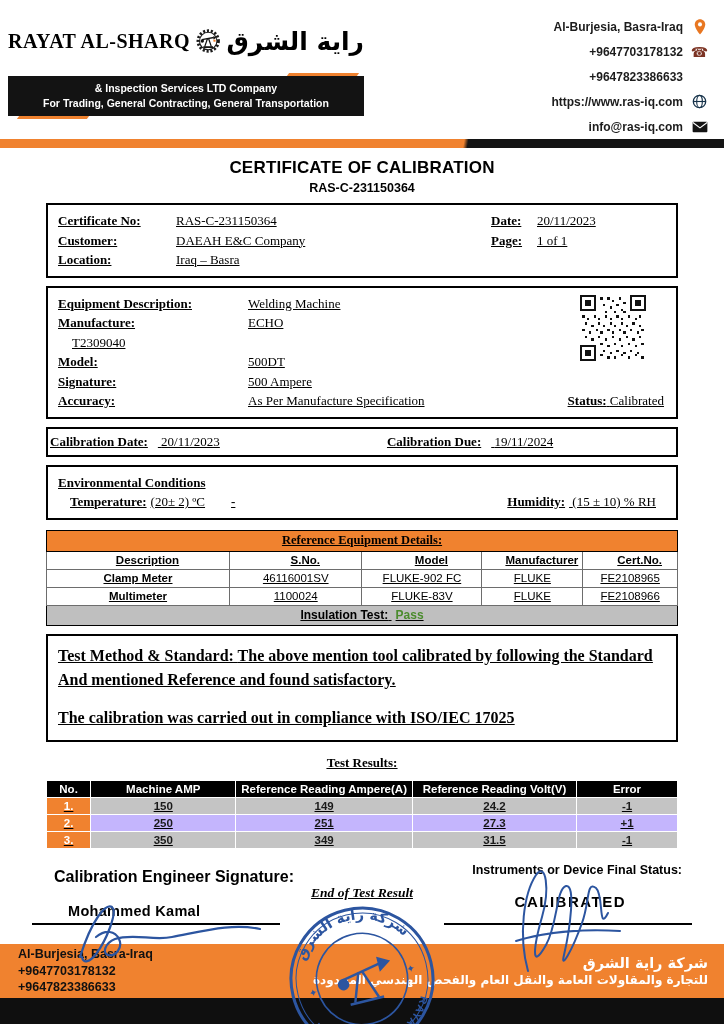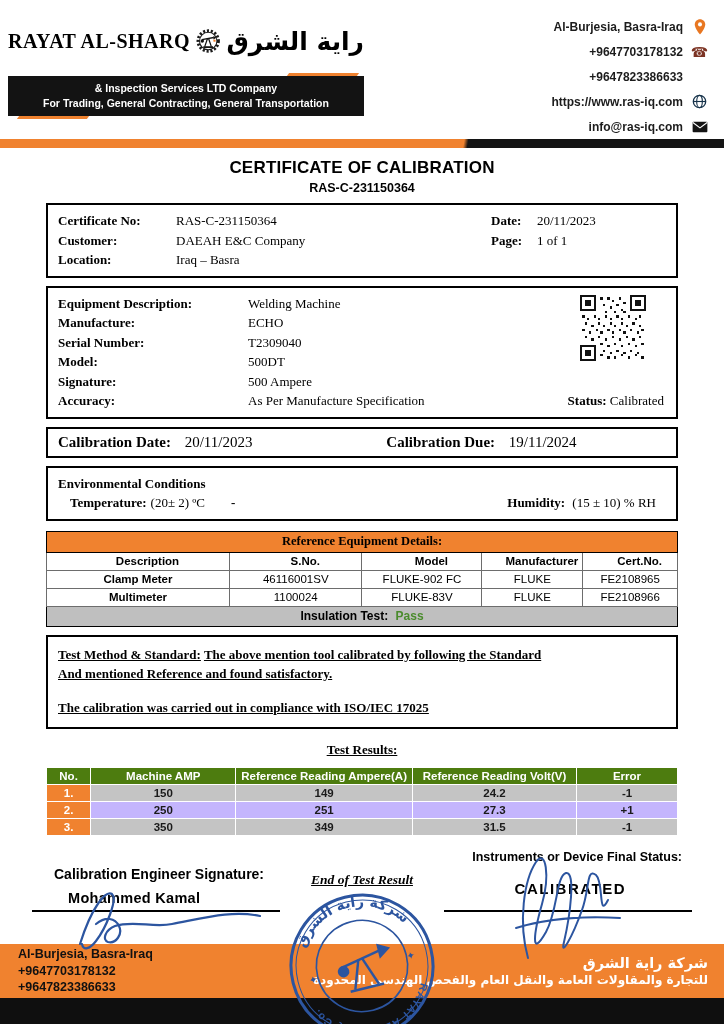--- a/index.html
+++ b/index.html
@@ -22,42 +22,42 @@
   .contact-row { display:flex; align-items:center; gap:8px; }
   .contact-icon { width:17px; height:17px; display:inline-flex; align-items:center; justify-content:center; font-size:14px; }
   .phone-glyph { color:#7c3424; font-family:"DejaVu Sans", sans-serif; }
 
   .divider { height:9px; margin-top:4px; background:linear-gradient(100deg, #F0822F 0 64%, #141414 64.6% 100%); }
 
   
   .doc-title { text-align:center; font-family:"Liberation Sans", sans-serif; font-weight:bold; font-size:17px; margin-top:10px; letter-spacing:.2px; }
   .doc-subtitle { text-align:center; font-family:"Liberation Sans", sans-serif; font-weight:bold; font-size:12.5px; margin-top:3px; }
 
-  .content { padding:0 46px; }
+  .content { padding:0 46px;text-decoration:underline; }
   .box { border:2px solid #000; margin-top:8px; background:#fff; }
 
   
   .info-box { padding:6px 10px; }
   .info-row { display:flex; font-size:13px; line-height:1.5; }
   .info-left { display:flex; flex:1; }
   .lbl { font-weight:bold; }
   .info-left .lbl { width:118px; }
   .info-right { width:175px; display:flex; }
   .info-right .lbl { width:46px; }
 
   
   .equip-box { position:relative; padding:6px 10px; }
   .eq-row { display:flex; font-size:13px; line-height:1.5; }
   .eq-label { font-weight:bold; width:176px; }
   .eq-value { padding-left:14px; }
   .eq-status { margin-left:auto; padding-right:2px; white-space:nowrap; }
   .qr { position:absolute; right:30px; top:7px; width:66px; height:66px; }
 
   
-  .cal-box { display:flex; padding:5px 10px; font-size:15px; }
+  .cal-box { display:flex; padding:5px 2px; font-size:13px; }
   .cal-left { flex:1; }
   .cal-right { width:46%; }
   .cal-box .lbl { margin-right:10px; }
 
   
   .env-box { padding:6px 10px; font-size:13px; line-height:1.5; }
   .env-title { font-weight:bold; }
   .env-row { display:flex; align-items:baseline;margin-left:12px; }
   .env-dash { margin-left:26px; font-weight:bold; }
   .env-hum { margin-left:auto; margin-right:10px; }
@@ -67,37 +67,37 @@
   table { border-collapse:collapse; width:100%; }
   .ref-table { margin-top:10px; font-family:"Liberation Sans", sans-serif; font-size:11.5px; }
   .ref-table td, .ref-table th { border:1px solid #6d6d6d; text-align:center; padding:2.5px 4px; }
   .ref-table .ref-title td { background:#F0822F; font-family:"Liberation Serif", serif; font-weight:bold; font-size:12.5px; border:1.5px solid #000; }
   .ref-table th { font-weight:bold; background:#fff;padding-left:23px; }
   .ref-table .desc-cell { font-weight:bold; }
   .ref-table .ins-row td { background:#BFBFBF; font-weight:bold; font-size:12px; border:1.5px solid #000; }
   .ins-pass { color:#4A8B2C; margin-left:4px; }
 
   
-  .tm-box { padding:8px 10px 10px 10px; font-size:13px; font-weight:bold; line-height:1.5; }
+  .tm-box { padding:8px 10px 10px 10px; font-size:16px; font-weight:bold; line-height:1.5; }
   .tm-box .u { text-decoration:underline; }
   .tm-gap { height:14px; }
 
   
   .tr-title { text-align:center; margin-top:13px; font-weight:bold; font-size:13px; text-decoration:underline; }
   .tr-table { margin-top:9px; font-family:"Liberation Sans", sans-serif; font-size:11.5px; }
   .tr-table th, .tr-table td { border:1px solid #fff; text-align:center; padding:2px 4px; }
-  .tr-table th { background:#4d7c0f; color:#fff; font-weight:bold; }
+  .tr-table th { background:#000000; color:#fff; font-weight:bold; }
   .tr-table .no-cell { background:#F0822F; color:#fff; font-weight:bold; width:7%; }
   .tr-table tr.row-a td.data { background:#C4C4C4; }
   .tr-table tr.row-b td.data { background:#c4b5fd; }
   .tr-table td.data { color:#1a1a1a; font-weight:600; }
 
   
   .sig-area { position:relative; height:128px; margin-top:14px; font-family:"Liberation Sans", sans-serif; }
-  .sig-label-left  { position:absolute; left:8px; top:16px; font-weight:bold; font-size:14px; }
+  .sig-label-left  { position:absolute; left:8px; top:5px; font-weight:bold; font-size:16px; }
   .sig-label-right { position:absolute; right:-4px; top:0; font-weight:bold; font-size:12.5px; }
   .sig-name   { position:absolute; left:22px; top:40px; font-weight:bold; font-size:14.5px; letter-spacing:.3px; }
   .calibrated { position:absolute; right:52px; top:30px; font-weight:bold; font-size:15px; letter-spacing:1.5px; }
   .end-result { position:absolute; left:50%; transform:translateX(-50%); top:22px; font-family:"Liberation Serif", serif;
                 font-weight:bold; font-style:italic; font-size:13.5px; text-decoration:underline; white-space:nowrap; }
   .sig-line-left  { position:absolute; left:-14px; top:60px; width:248px; border-top:2px solid #000; }
   .sig-line-right { position:absolute; right:-14px; top:60px; width:248px; border-top:2px solid #000; }
   .sig-svg-left  { position:absolute; left:16px; top:28px; z-index:4; }
   .sig-svg-right { position:absolute; right:40px; top:-4px; z-index:4; }
   .stamp { position:absolute; left:50%; top:40px; transform:translateX(-50%) rotate(-14deg); z-index:6; }
@@ -218,21 +218,20 @@
     <div class="box equip-box">
       <div class="eq-row">
         <span class="eq-label">Equipment Description:</span>
         <span class="eq-value">Welding Machine</span>
       </div>
       <div class="eq-row">
         <span class="eq-label">Manufacture:</span>
         <span class="eq-value">ECHO</span>
       </div>
       <div class="eq-row">
-        <span class="eq-label">Serial Number:</span>
         <span class="eq-value">T2309040</span>
       </div>
       <div class="eq-row">
         <span class="eq-label">Model:</span>
         <span class="eq-value">500DT</span>
       </div>
       <div class="eq-row">
         <span class="eq-label">Signature:</span>
         <span class="eq-value">500 Ampere</span>
       </div>

